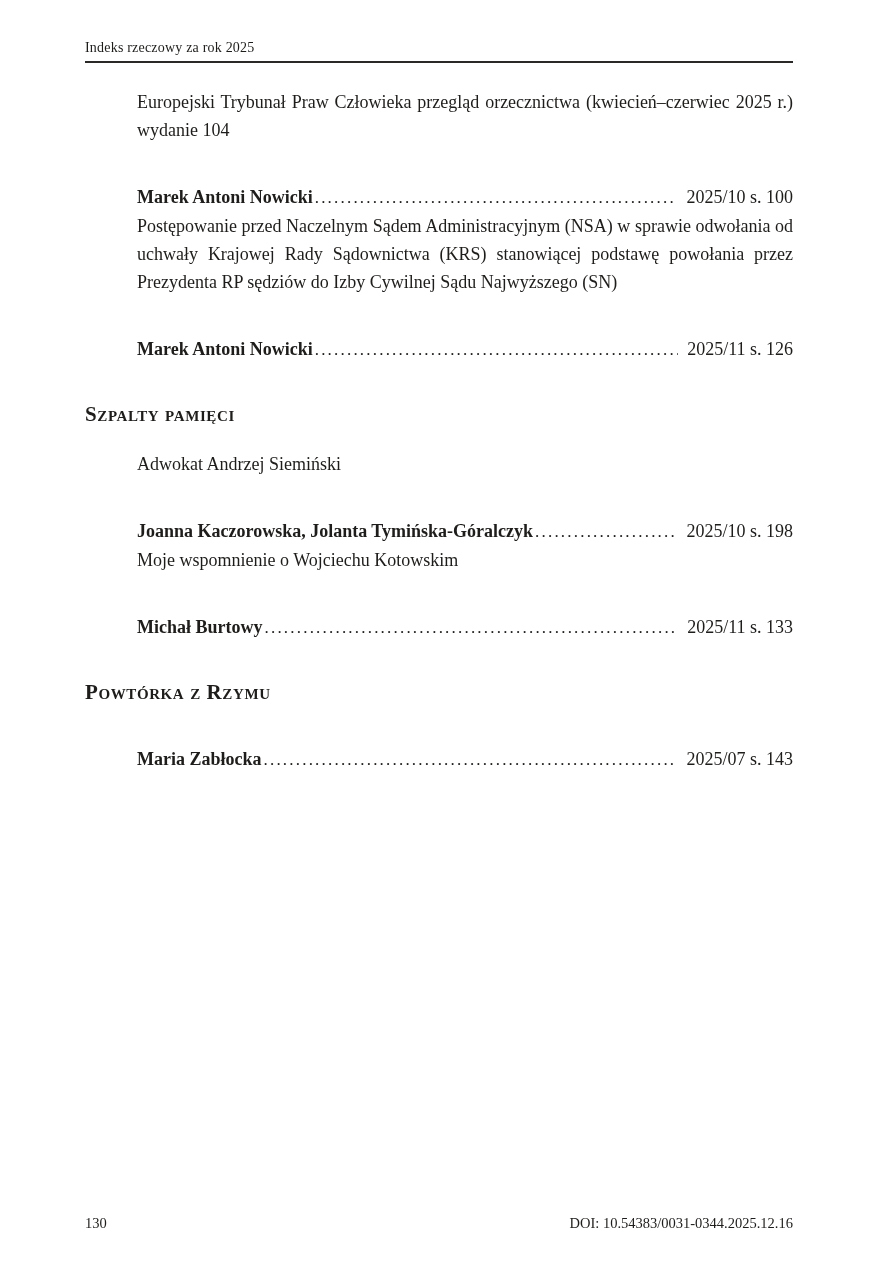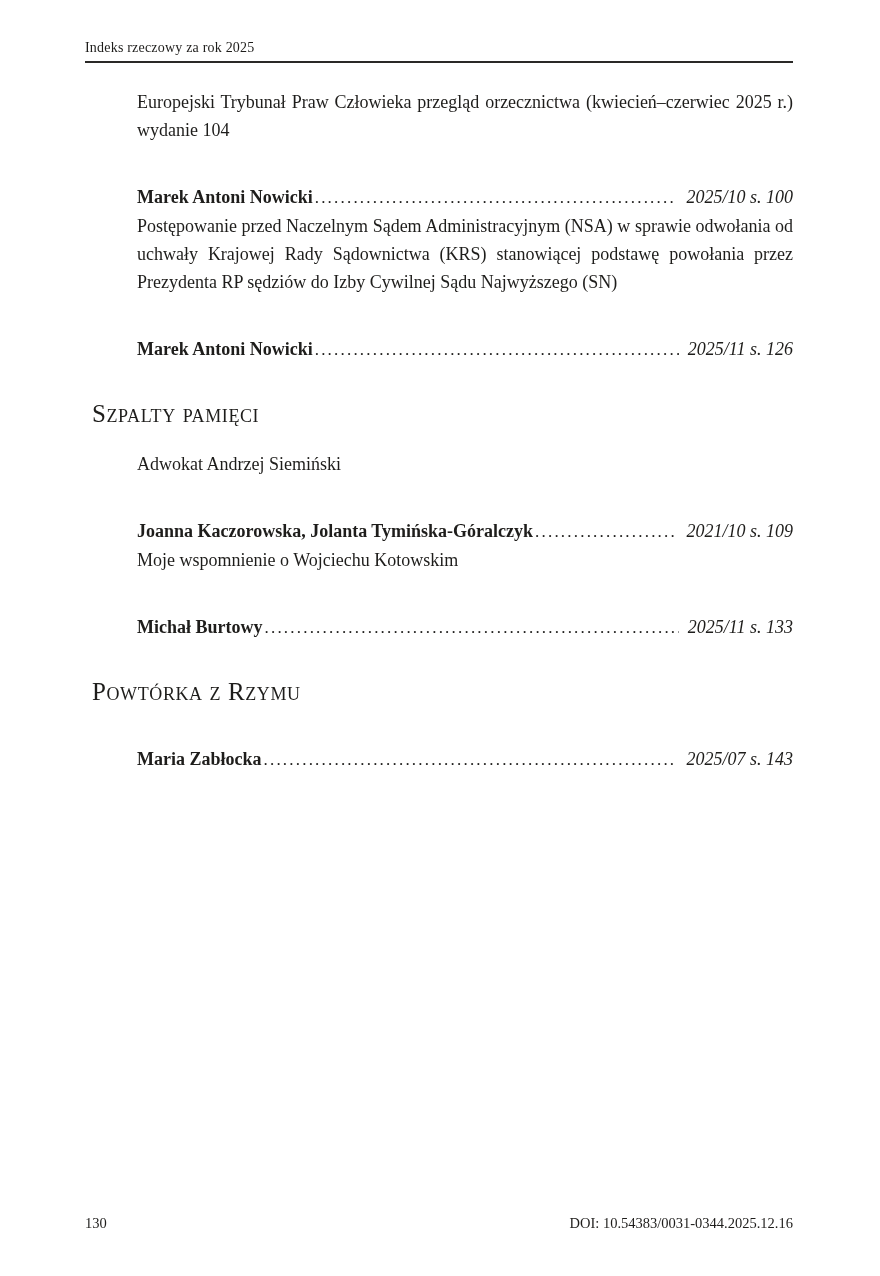--- a/index.html
+++ b/index.html
@@ -27,27 +27,26 @@
   .header-rule{
     position:absolute;left:85px;right:87px;top:61px;
     height:2px;background:var(--rule);
   }
   .content{
     position:absolute;left:85px;right:87px;top:88px;
   }
   .section + .section{margin-top:36px;}
   .section-heading{
     font-variant:small-caps;
-    font-weight:400;
-    font-size:25px;
+    font-weight:700;
+    font-size:21px;
     line-height:28px;
     letter-spacing:0.6px;
     margin-bottom:22px;
     color:var(--text);
-    margin-left:7px;
   }
   .entries{margin-left:52px;}
   .entry-title{
     font-size:18px;
     line-height:28px;
     text-align:justify;
     hyphens:auto;
     -webkit-hyphens:auto;
   }
   .entry-author-row{
@@ -69,21 +68,20 @@
     min-width:14px;
   }
   .dot-leader::after{
     content:"......................................................................................................................................................";
     font-size:17px;
     letter-spacing:2.2px;
   }
   .entry-ref{
     white-space:nowrap;
     flex:0 0 auto;
-    font-style:italic;
   }
   .page-footer{
     position:absolute;left:85px;right:87px;top:1215px;
     display:flex;
     justify-content:space-between;
     align-items:baseline;
     font-size:14.5px;
     line-height:17px;
   }
 </style>
@@ -121,21 +119,21 @@
   </section>
 
   <section class="section">
     <h2 class="section-heading">Szpalty pamięci</h2>
     <div class="entries">
   <div class="entry">
     <div class="entry-title">Adwokat Andrzej Siemiński</div>
     <div class="entry-author-row">
       <span class="entry-authors">Joanna Kaczorowska, Jolanta Tymińska-Góralczyk</span>
       <span class="dot-leader"></span>
-      <span class="entry-ref">2021/10 s. 109</span>
+      <span class="entry-ref">2025/10 s. 198</span>
     </div>
   </div>
 
   <div class="entry">
     <div class="entry-title">Moje wspomnienie o Wojciechu Kotowskim</div>
     <div class="entry-author-row">
       <span class="entry-authors">Michał Burtowy</span>
       <span class="dot-leader"></span>
       <span class="entry-ref">2025/11 s. 133</span>
     </div>

